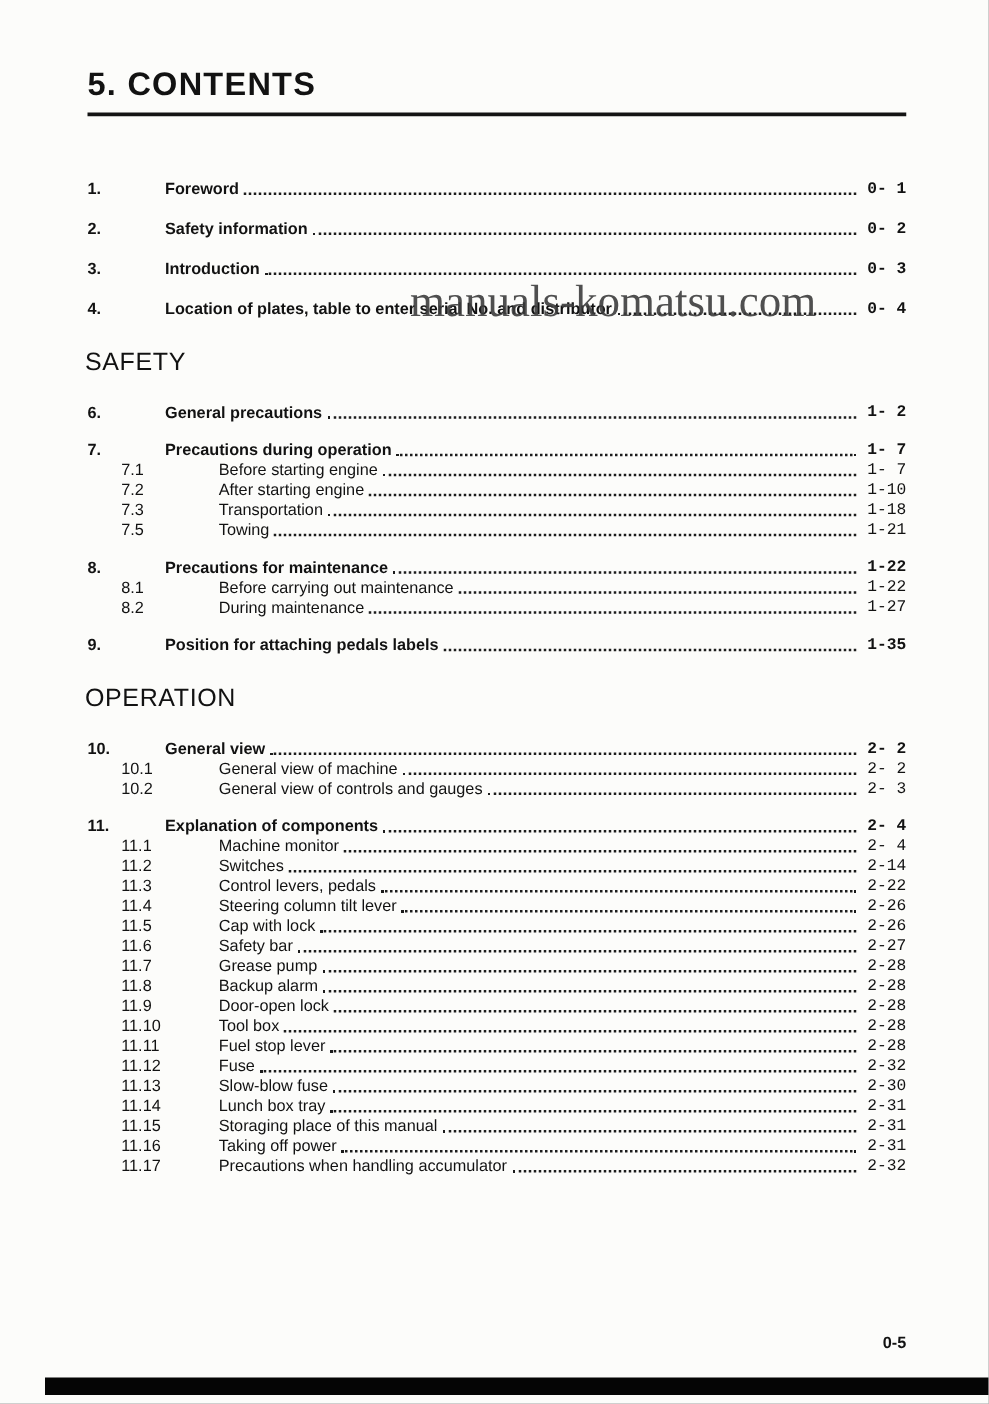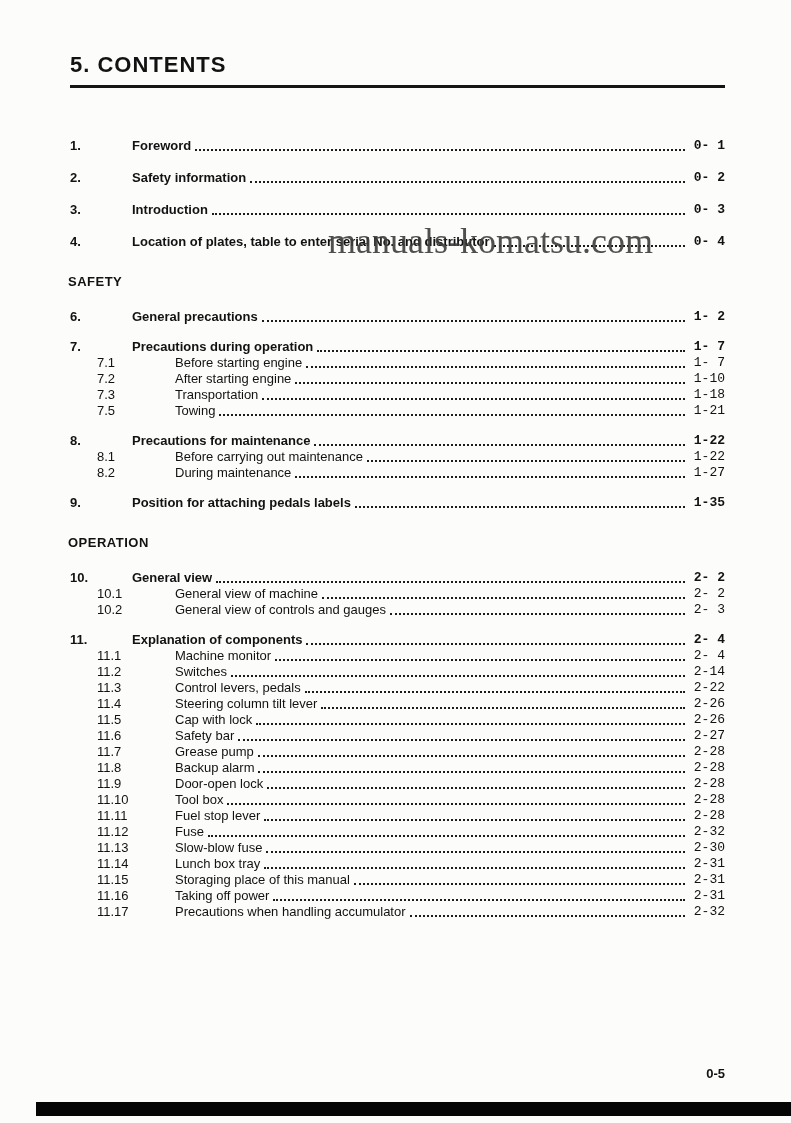--- a/index.html
+++ b/index.html
@@ -22,28 +22,28 @@
     left: 70px;
     right: 66px;
     top: 52px;
   }
   .title-block {
     border-bottom: 3px solid #141414;
     padding-bottom: 7px;
   }
   h1.doc-title {
     margin: 0;
-    font-size: 22px;
+    font-size: 26px;
     font-weight: bold;
     letter-spacing: 1px;
   }
   .toc { margin-top: 50px; }
   .section-heading {
-    font-size: 13px;
-    font-weight: bold;
+    font-size: 20px;
+    font-weight: normal;
     letter-spacing: 0.5px;
     margin: 24px 0 20px -2px;
   }
   .group { margin-bottom: 14px; }
   .group.wide { margin-bottom: 16px; }
   .row {
     display: flex;
     align-items: flex-end;
     font-size: 13px;
     line-height: 16px;

